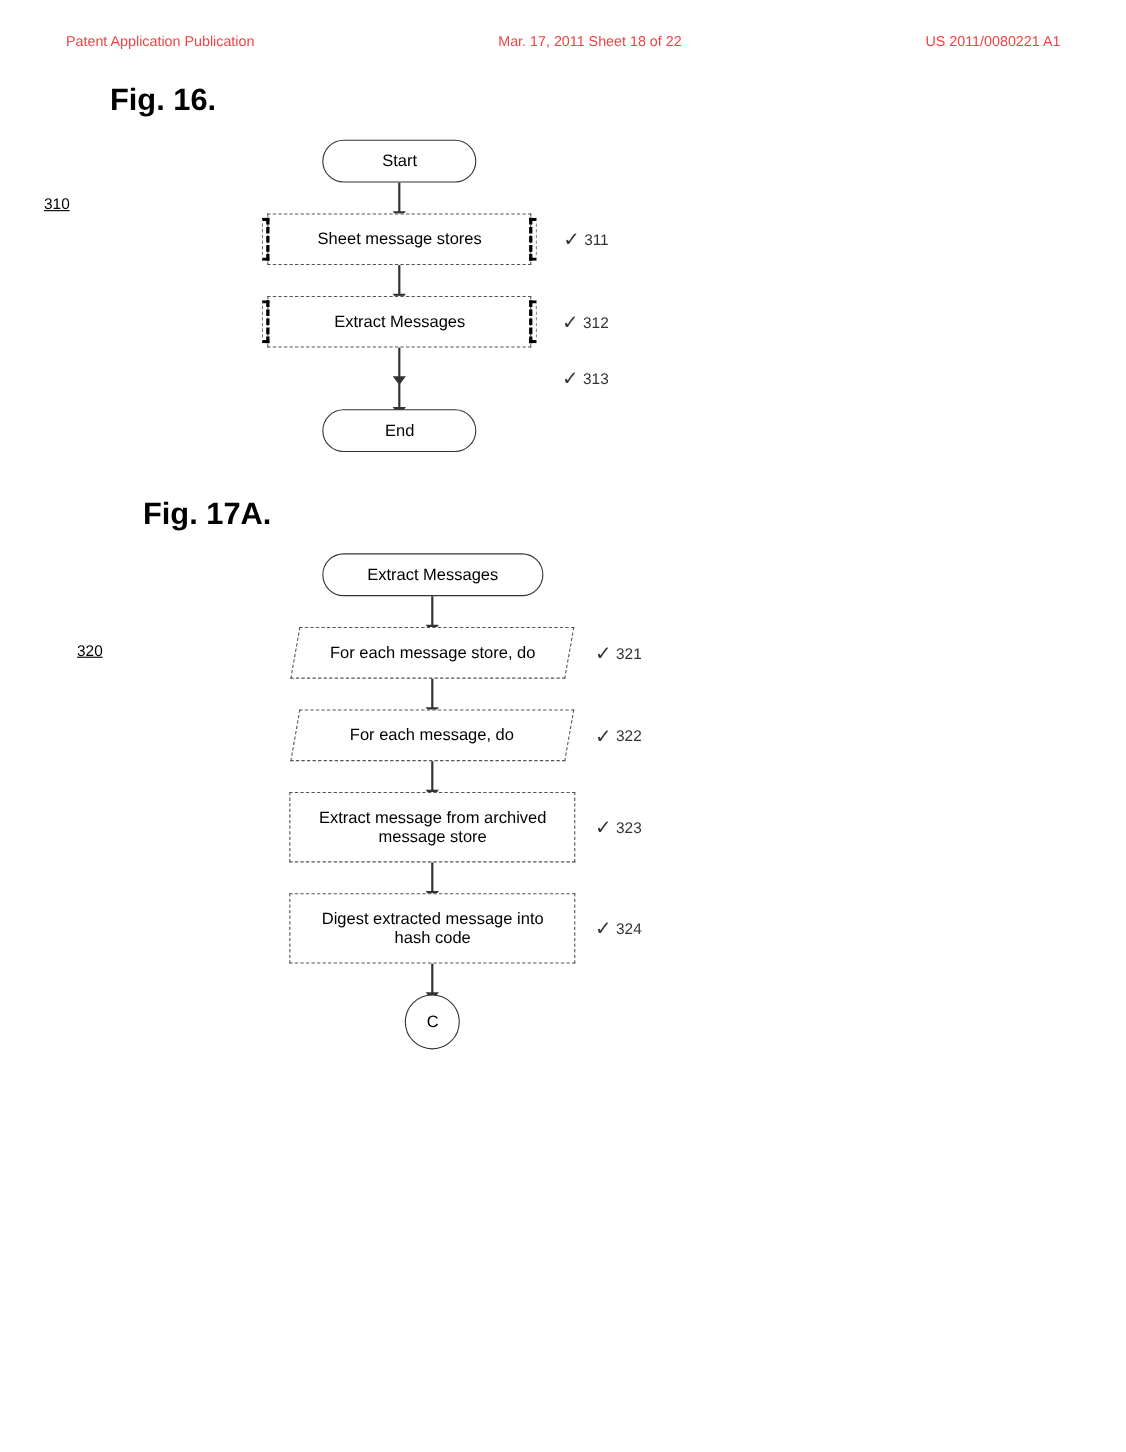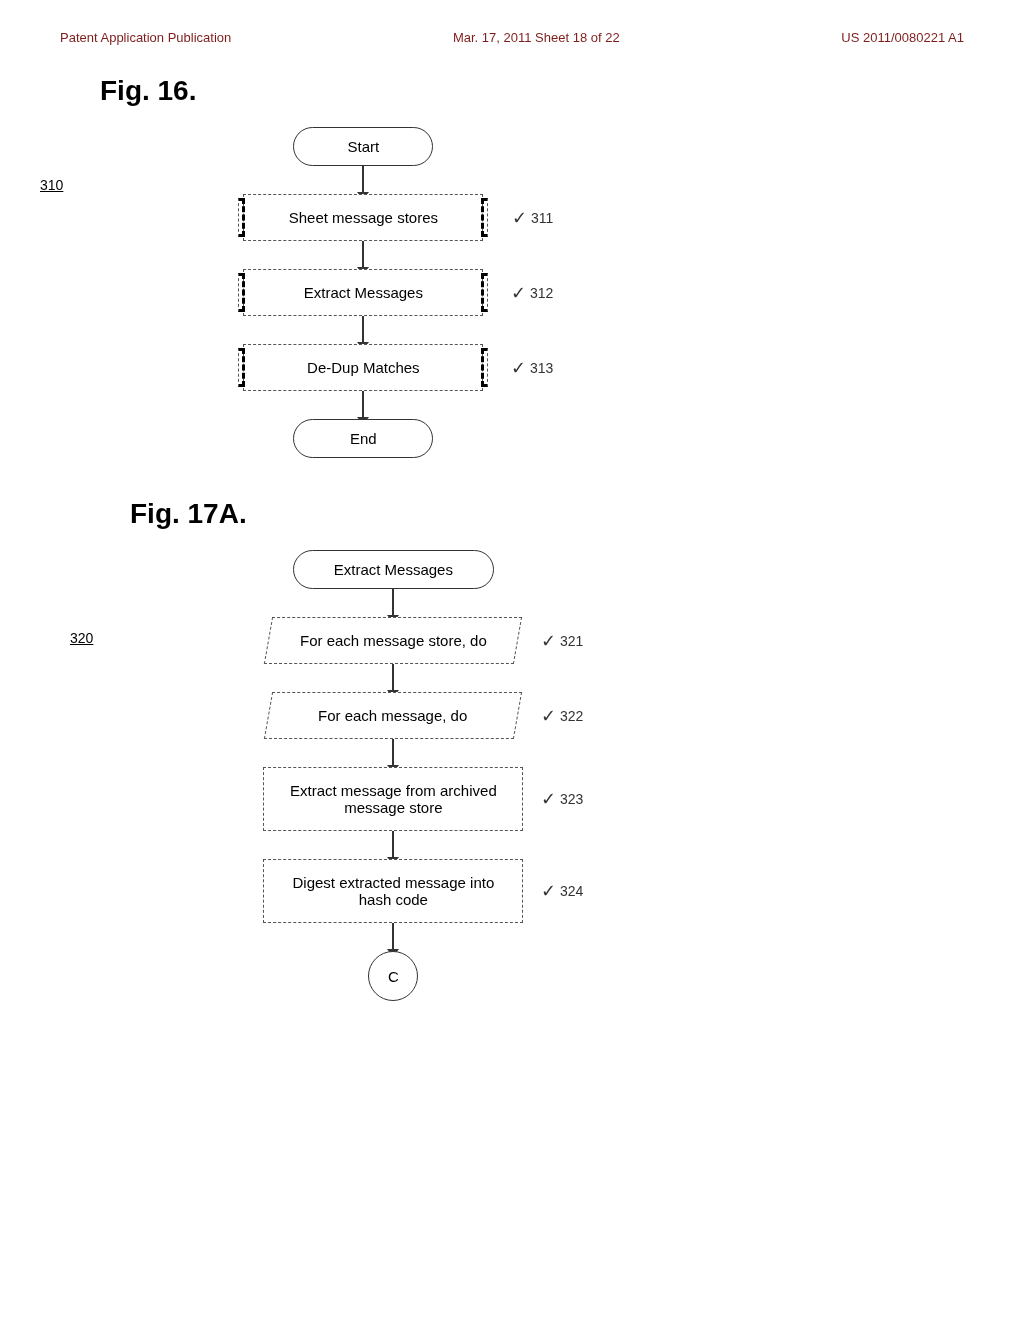--- a/index.html
+++ b/index.html
@@ -18,21 +18,21 @@
       padding: 20px 40px;
     }
 
     
     .header {
       display: flex;
       justify-content: space-between;
       align-items: center;
       padding: 10px 20px 20px 20px;
       font-size: 13px;
-      color: #7f1d1d;
+      color: #ef4444;
     }
 
     
     .fig-title {
       font-size: 28px;
       font-weight: bold;
       margin: 10px 0 20px 60px;
     }
 
     
@@ -207,23 +207,20 @@
               </div>
               <div class="node-label">
                 <span style="font-size:18px;">✓</span>
                 <span>312</span>
               </div>
             </div>
 
             <div class="arrow-down"></div>
 
             <div class="node-row">
-              <div class="shape-rect-double">
-                <span>De-Dup Matches</span>
-              </div>
               <div class="node-label">
                 <span style="font-size:18px;">✓</span>
                 <span>313</span>
               </div>
             </div>
 
             <div class="arrow-down"></div>
 
             <div class="node-row">
               <div class="shape-oval">

